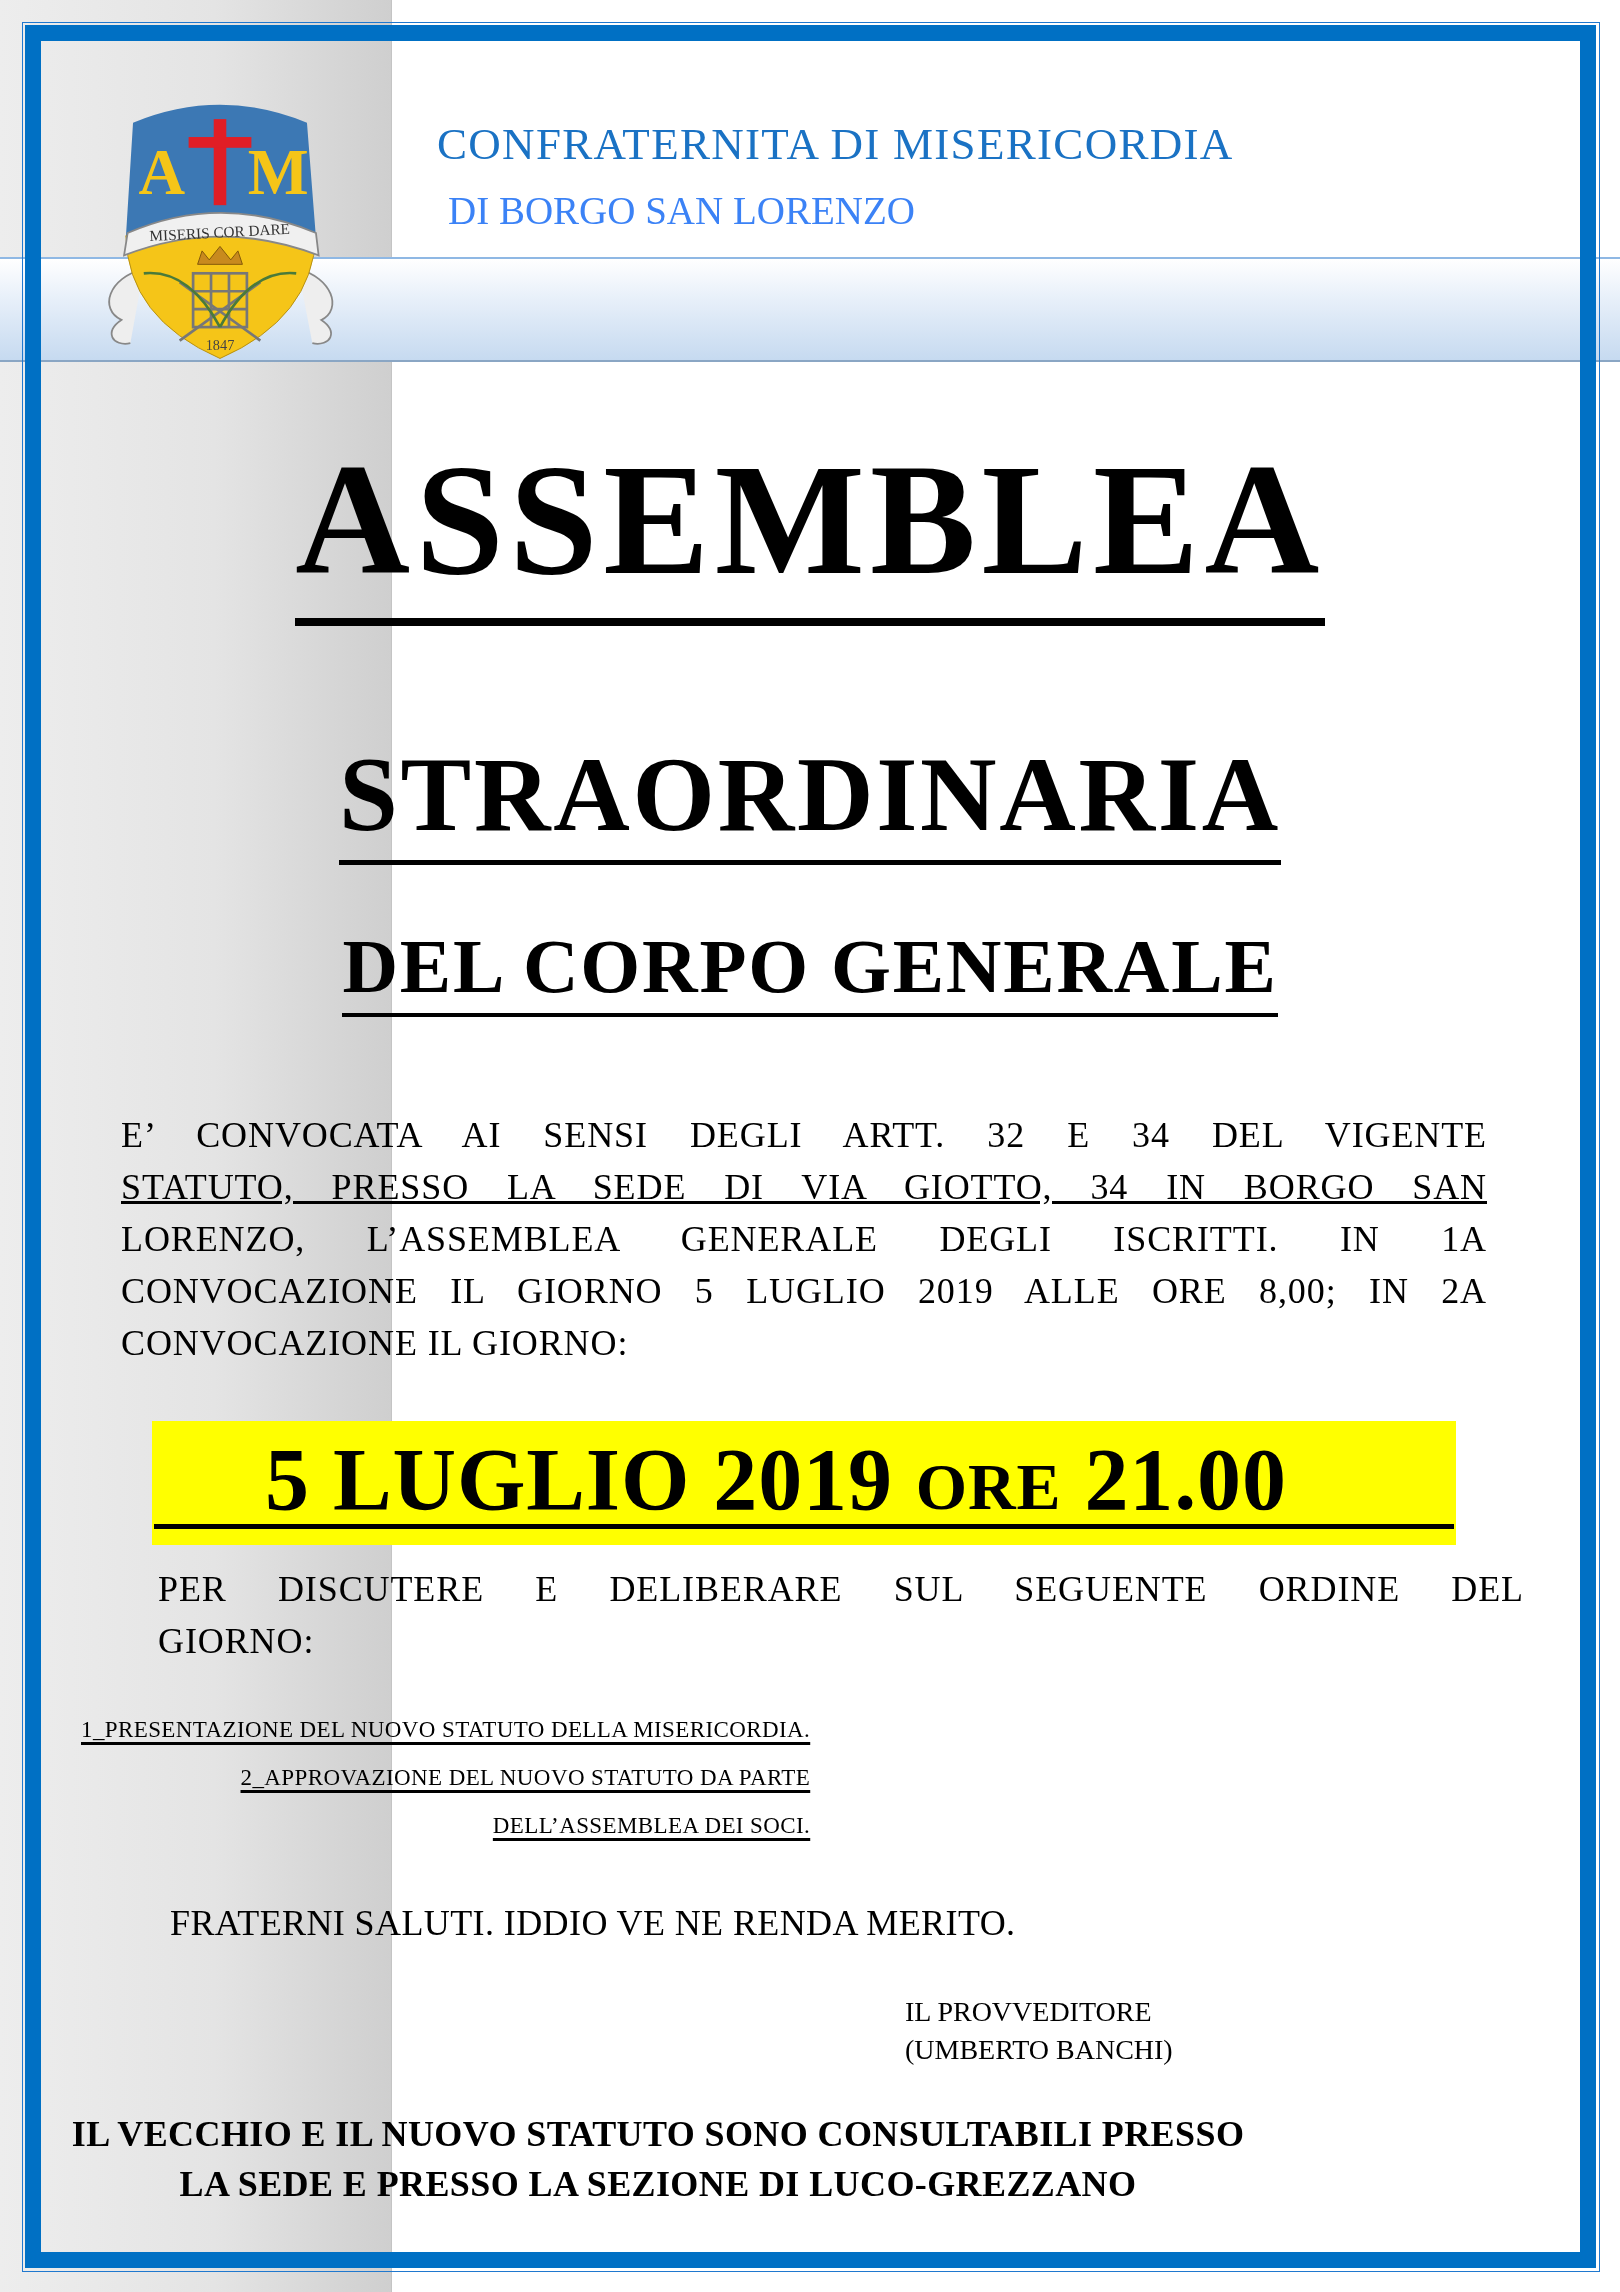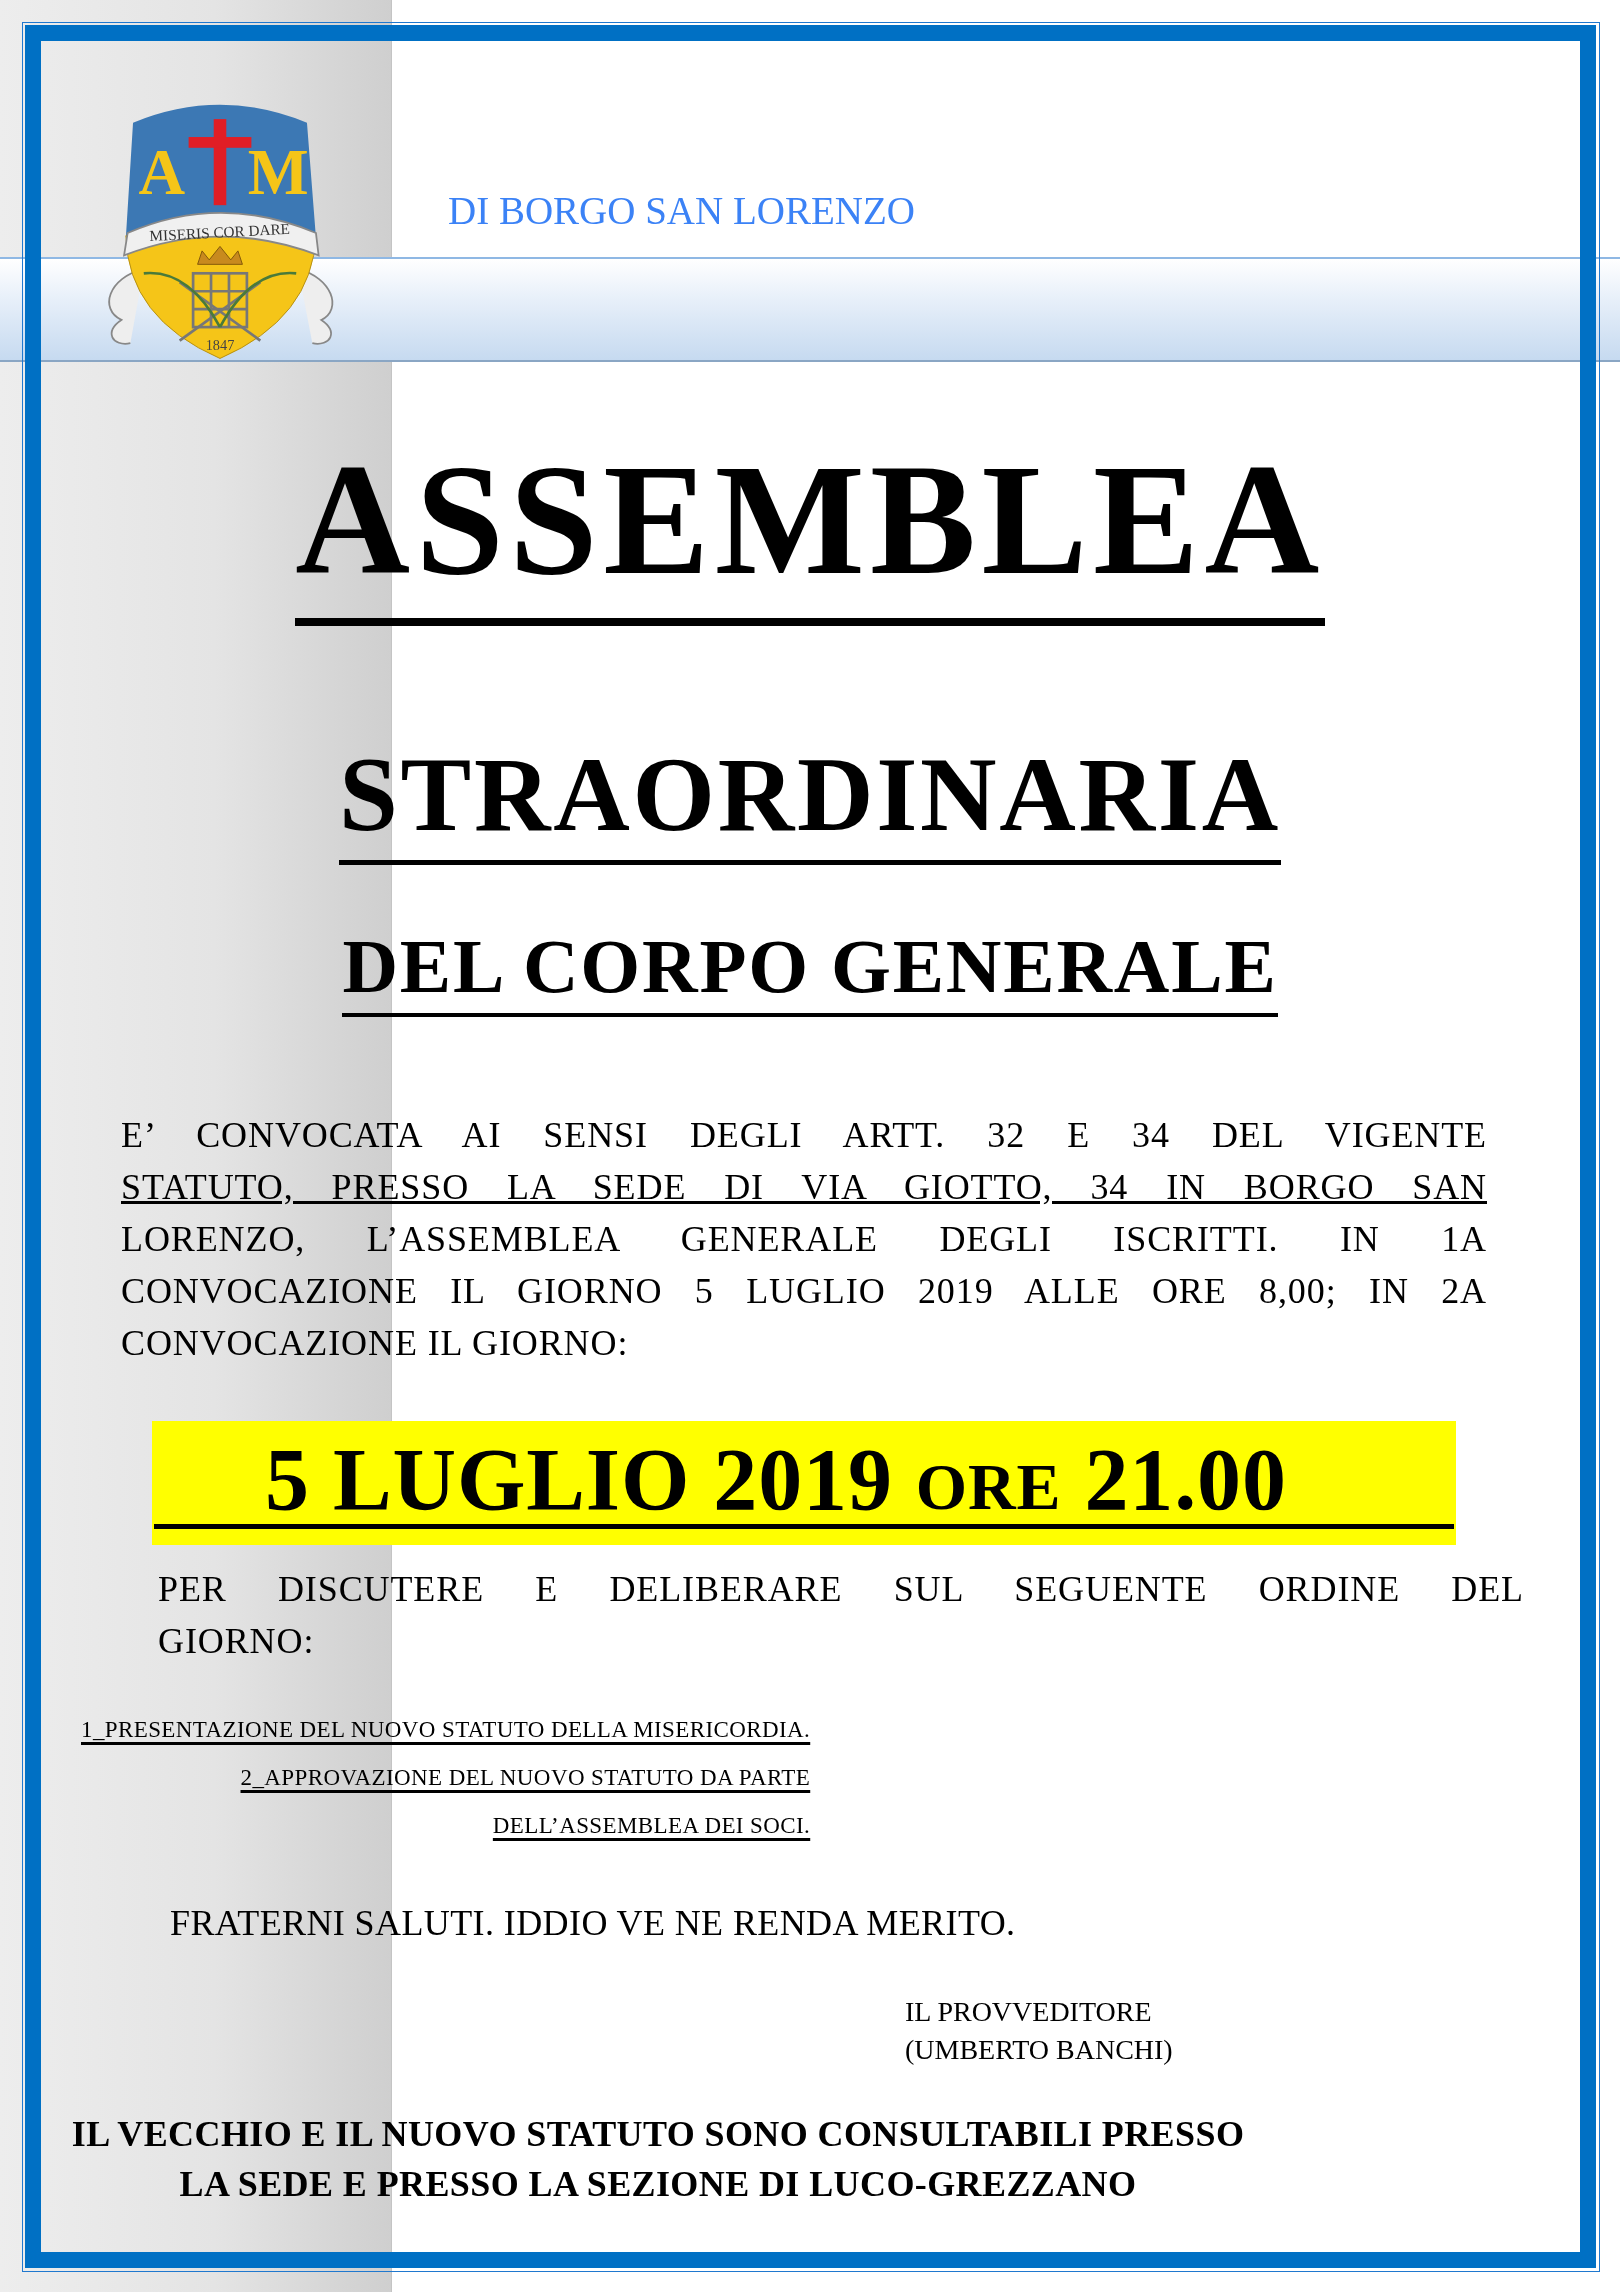--- a/index.html
+++ b/index.html
@@ -134,20 +134,21 @@
       <line x1="115" y1="250" x2="175" y2="250"></line>
       <line x1="100" y1="285" x2="190" y2="220"></line>
       <line x1="190" y1="285" x2="100" y2="220"></line>
     </g>
 
     <path d="M60,210 Q110,205 145,270" stroke="#4a7a3a" stroke-width="3" fill="none"></path>
     <path d="M230,210 Q180,205 145,270" stroke="#4a7a3a" stroke-width="3" fill="none"></path>
     <text x="145" y="295" font-size="16" text-anchor="middle" fill="#444" font-family="Liberation Serif, serif">1847</text>
   </svg>
 
+  <div class="org-name">CONFRATERNITA DI MISERICORDIA</div>
   <div class="org-city">DI BORGO SAN LORENZO</div>
 
   <div class="title t1">
     <span>ASSEMBLEA</span>
   </div>
   <div class="title t2">
     <span>STRAORDINARIA</span>
   </div>
   <div class="title t3">
     <span>DEL CORPO GENERALE</span>

